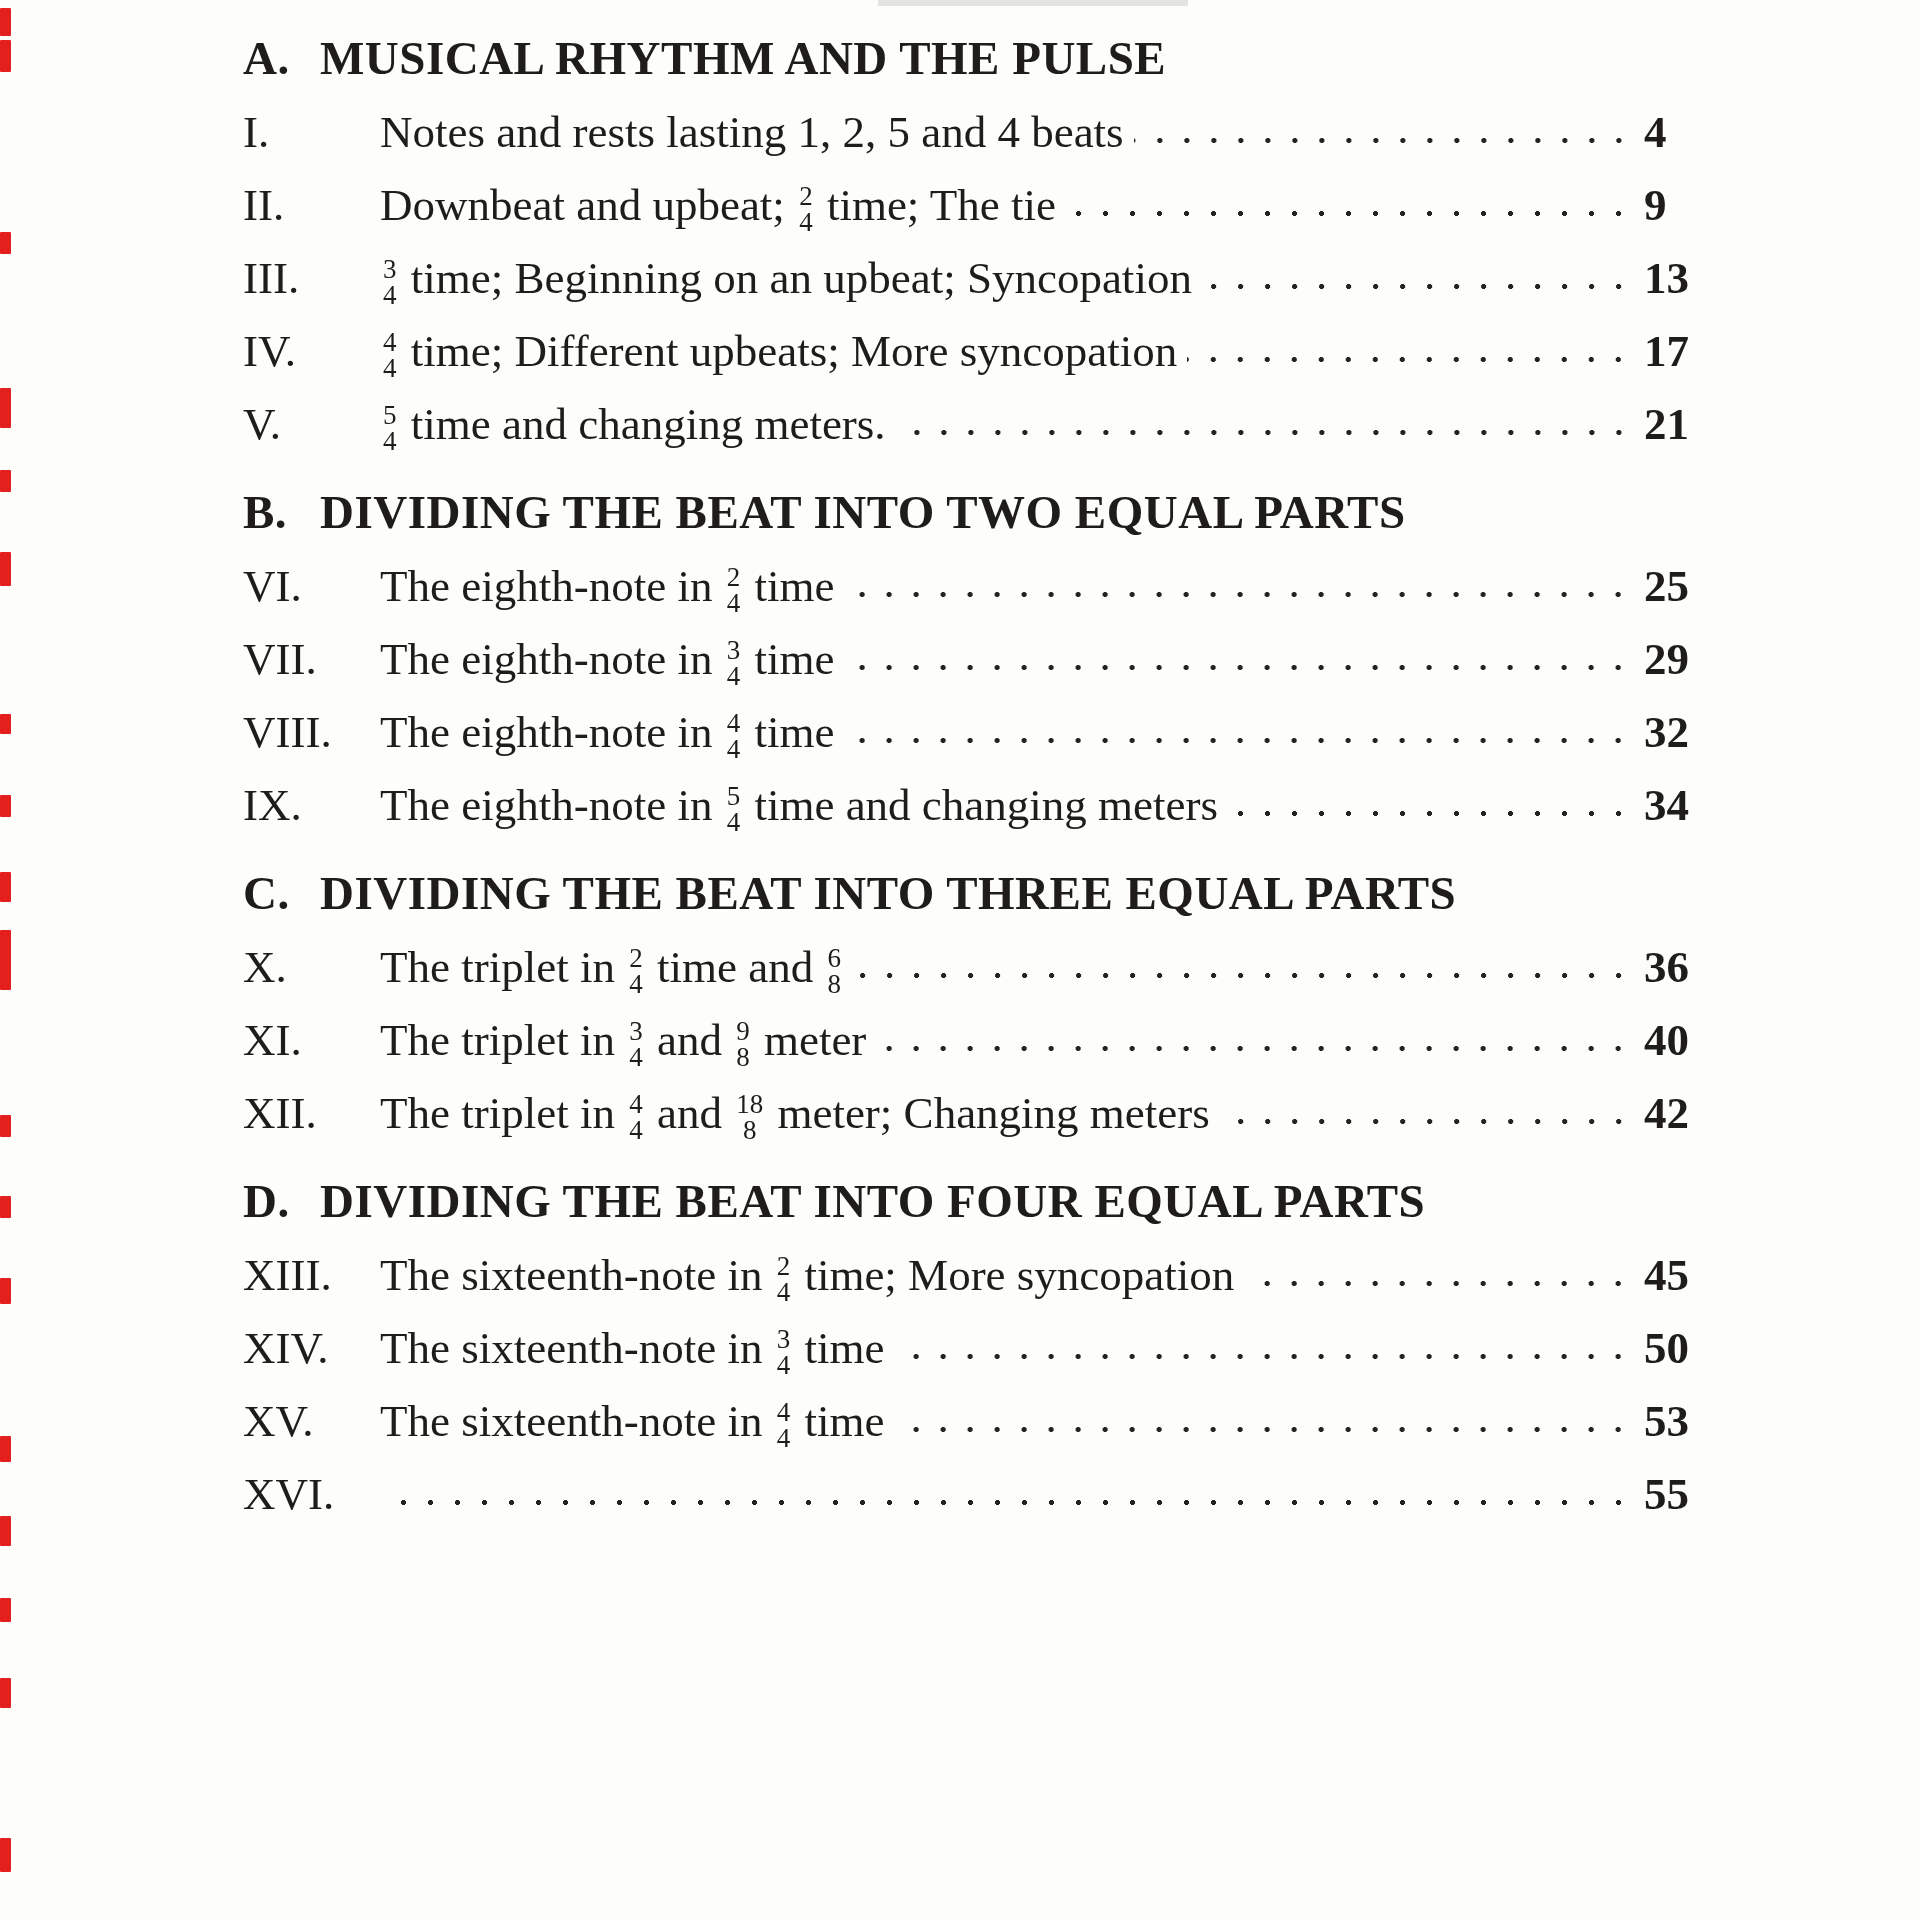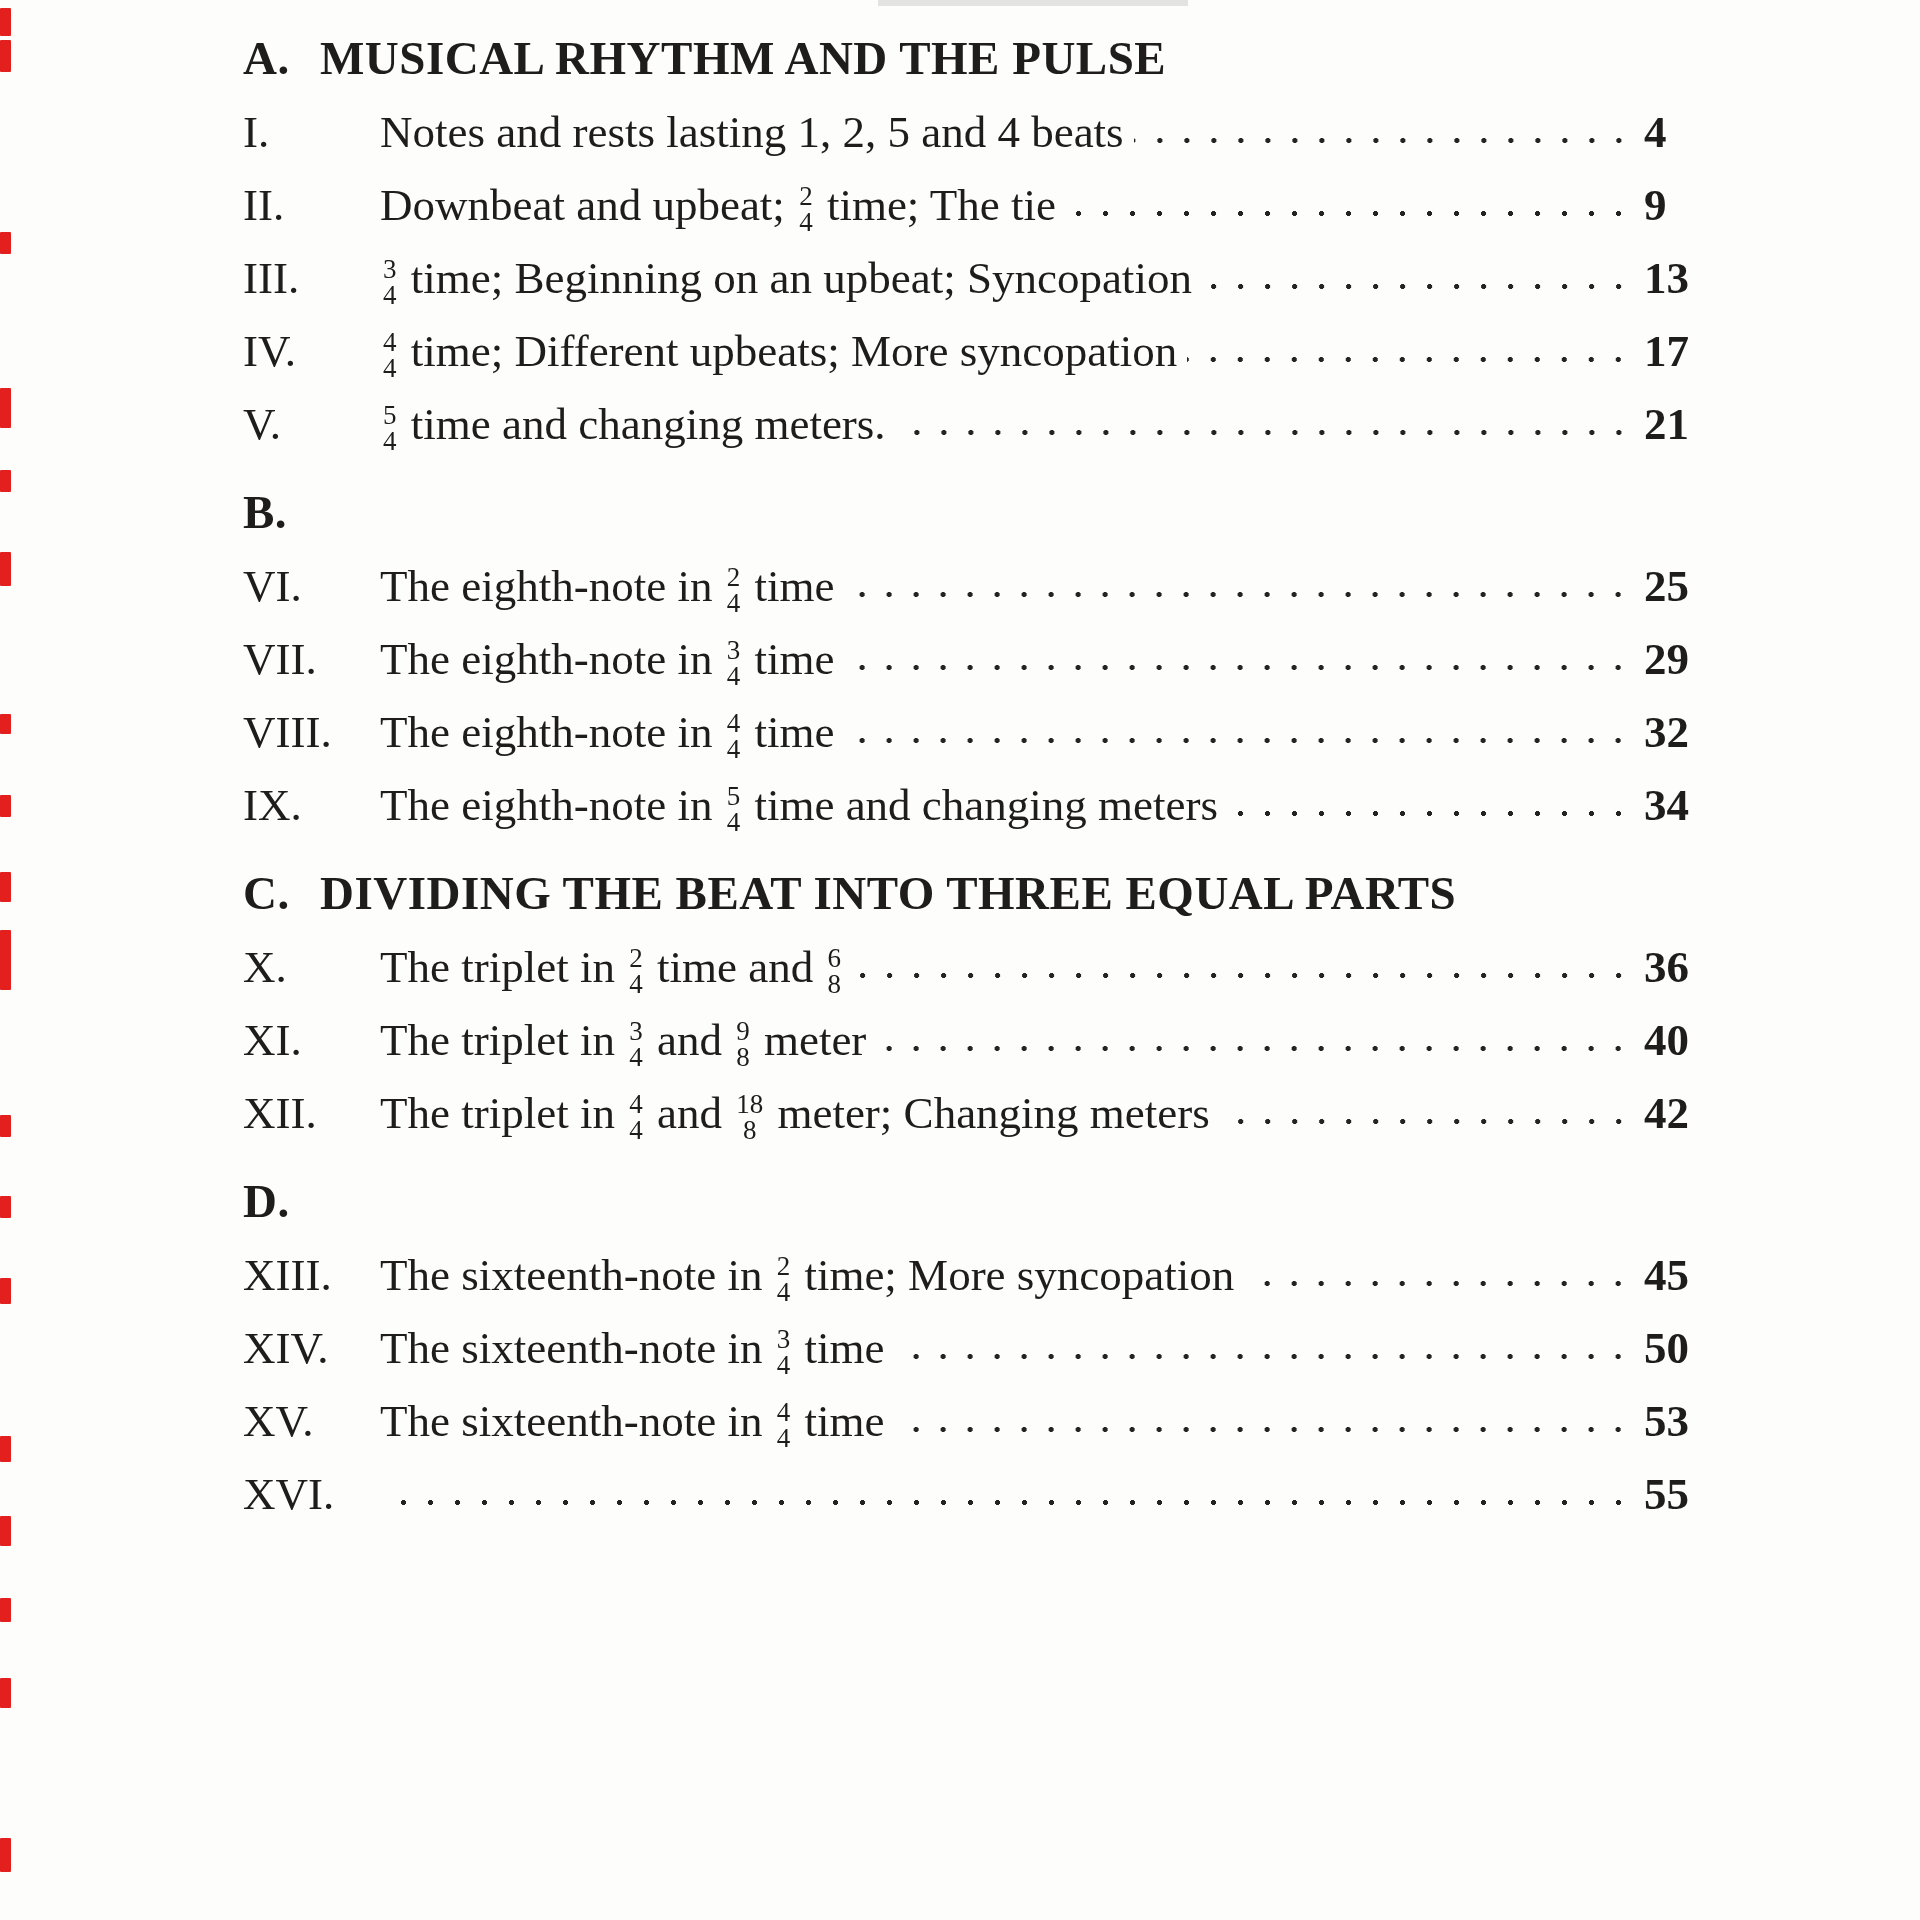--- a/index.html
+++ b/index.html
@@ -108,20 +108,21 @@
         <div class="entry">
           <span class="numeral">V.</span>
           <span class="etext"><span class="frac"><span class="n">5</span><span class="d">4</span></span><span> time and changing meters.</span></span>
           <span class="leader"></span>
           <span class="pagenum">21</span>
         </div>
       </div>
       <div class="section">
         <div class="heading">
           <span class="letter">B.</span>
+          <span class="htitle">DIVIDING THE BEAT INTO TWO EQUAL PARTS</span>
         </div>
         <div class="entry">
           <span class="numeral">VI.</span>
           <span class="etext"><span>The eighth-note in </span><span class="frac"><span class="n">2</span><span class="d">4</span></span><span> time</span></span>
           <span class="leader"></span>
           <span class="pagenum">25</span>
         </div>
         <div class="entry">
           <span class="numeral">VII.</span>
           <span class="etext"><span>The eighth-note in </span><span class="frac"><span class="n">3</span><span class="d">4</span></span><span> time</span></span>
@@ -161,20 +162,21 @@
         <div class="entry">
           <span class="numeral">XII.</span>
           <span class="etext"><span>The triplet in </span><span class="frac"><span class="n">4</span><span class="d">4</span></span><span> and </span><span class="frac"><span class="n">18</span><span class="d">8</span></span><span> meter; Changing meters</span></span>
           <span class="leader"></span>
           <span class="pagenum">42</span>
         </div>
       </div>
       <div class="section">
         <div class="heading">
           <span class="letter">D.</span>
+          <span class="htitle">DIVIDING THE BEAT INTO FOUR EQUAL PARTS</span>
         </div>
         <div class="entry">
           <span class="numeral">XIII.</span>
           <span class="etext"><span>The sixteenth-note in </span><span class="frac"><span class="n">2</span><span class="d">4</span></span><span> time; More syncopation</span></span>
           <span class="leader"></span>
           <span class="pagenum">45</span>
         </div>
         <div class="entry">
           <span class="numeral">XIV.</span>
           <span class="etext"><span>The sixteenth-note in </span><span class="frac"><span class="n">3</span><span class="d">4</span></span><span> time</span></span>

